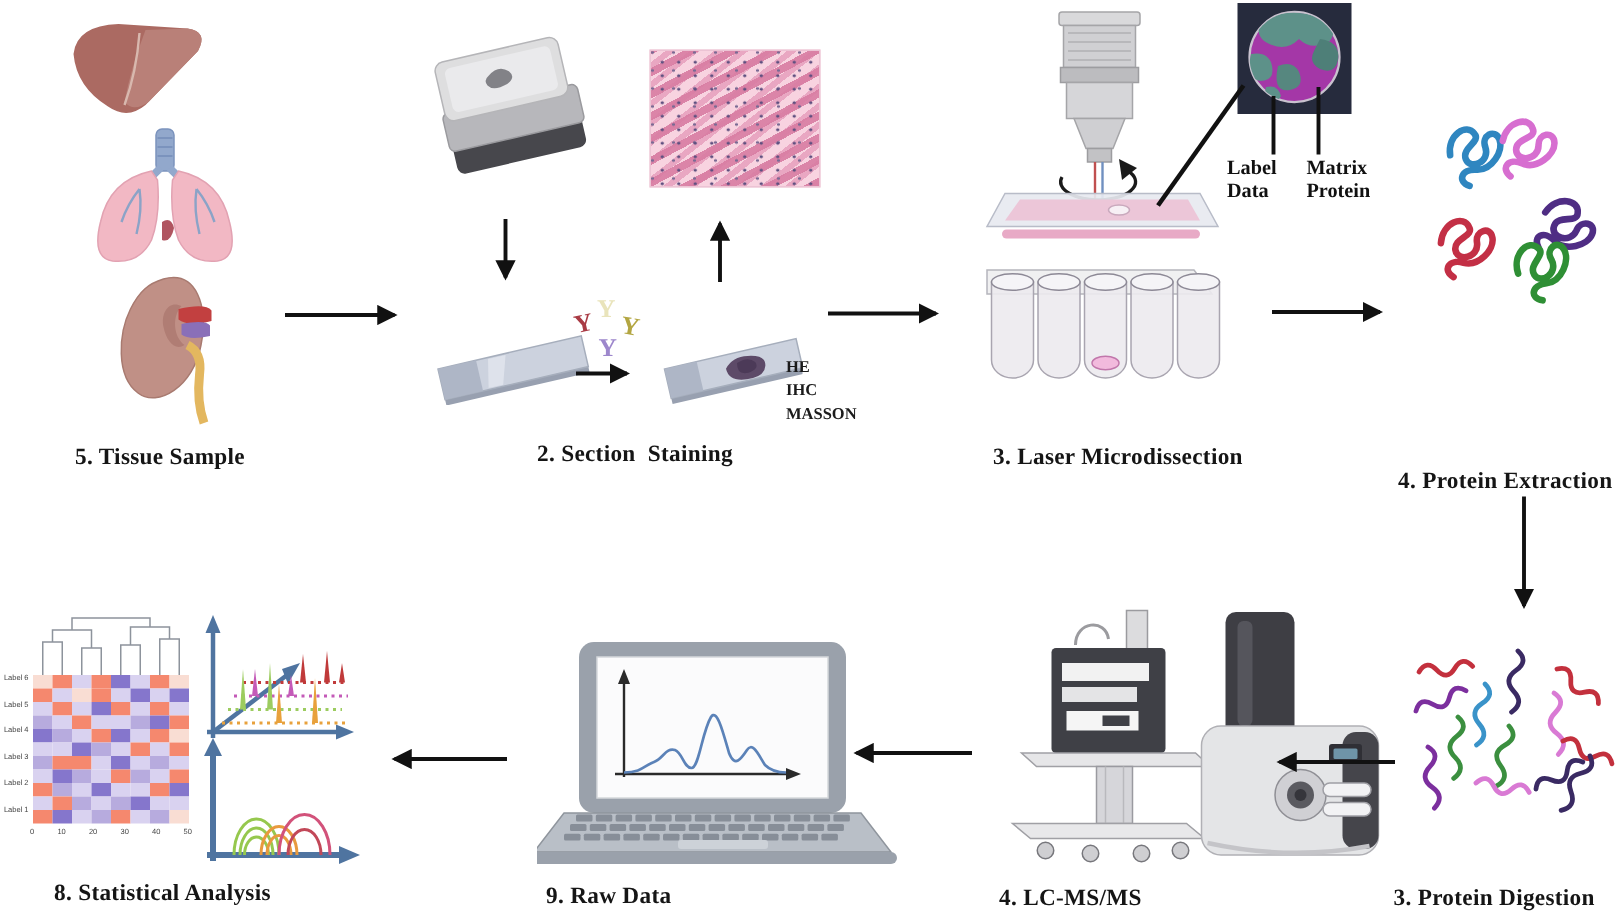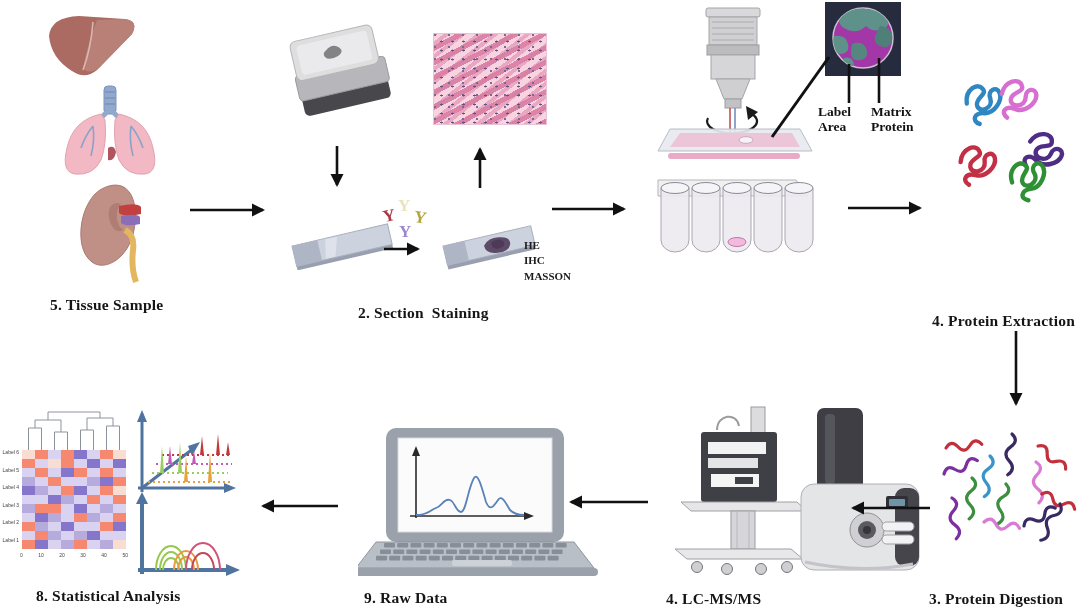--- a/index.html
+++ b/index.html
@@ -97,21 +97,21 @@
       <rect x="0" y="0" width="22" height="20" fill="#aeb6c6"></rect>
       <path d="M40,9 q6,-7 16,-5 q12,2 10,9 q-2,7 -14,6 q-12,-1 -12,-10 Z" fill="#5d4a68"></path>
       <path d="M48,7 q8,-3 12,2 q2,5 -6,6 q-8,0 -6,-8 Z" fill="#4c3a58"></path>
     </g>
   </svg>
   <div class="small-note" style="left:524px;top:238px">
     <div>HE</div>
     <div>IHC</div>
     <div>MASSON</div>
   </div>
-  <div class="step-label" style="left:358px;top:304px">2. Section  Staining</div>
+  <div class="step-label" style="left:358px;top:294px">2. Section  Staining</div>
 
   <svg class="abs" style="left:692px;top:6px" width="84" height="150" viewBox="0 0 84 150">
     <rect x="14" y="2" width="54" height="9" rx="2" fill="#d9d9db" stroke="#a5a5a8"></rect>
     <rect x="17" y="11" width="48" height="28" fill="#d0d0d3" stroke="#a5a5a8"></rect>
     <path d="M20,16h42 M20,22h42 M20,28h42 M20,34h42" stroke="#b8b8bb" stroke-width="1.4"></path>
     <rect x="15" y="39" width="52" height="10" fill="#bcbcbf" stroke="#9d9da0"></rect>
     <rect x="19" y="49" width="44" height="24" fill="#d6d6d9" stroke="#a5a5a8"></rect>
     <polygon points="24,73 58,73 50,93 32,93" fill="#cfcfd2" stroke="#a5a5a8"></polygon>
     <rect x="33" y="93" width="16" height="9" fill="#c2c2c5" stroke="#9d9da0"></rect>
     <line x1="38" y1="102" x2="38" y2="140" stroke="#c05050" stroke-width="1.6"></line>
@@ -136,21 +136,21 @@
     <g clip-path="url(#insetclip)">
       <path d="M18,14 Q38,4 58,12 Q72,18 64,28 Q52,34 44,26 Q36,34 26,30 Q14,26 18,14 Z" fill="#5d9189"></path>
       <path d="M58,26 q14,2 12,14 q-2,10 -12,6 q-8,-4 -4,-12 Z" fill="#4e7f78"></path>
       <path d="M12,36 q12,-2 14,8 q2,10 -8,10 q-10,-2 -6,-18 Z" fill="#5d9189"></path>
       <path d="M30,44 q10,-4 14,4 q4,10 -6,12 q-12,2 -8,-16 Z" fill="#56877f"></path>
       <path d="M22,58 q8,-2 10,6 q-4,8 -12,4 Z" fill="#5d9189"></path>
     </g>
   </svg>
   <div class="inset-label" style="left:818px;top:104px">
     <div>Label</div>
-    <div>Area</div>
+    <div>Data</div>
   </div>
   <div class="inset-label" style="left:871px;top:104px">
     <div>Matrix</div>
     <div>Protein</div>
   </div>
 
   <svg class="abs" style="left:650px;top:170px" width="165" height="98" viewBox="0 0 165 98">
     <polygon points="8,10 146,10 158,26 8,26" fill="#ededef" fill-opacity=".85" stroke="#b5b5bc"></polygon>
     <g stroke="#a9a5b0" fill="#eceaee" fill-opacity=".9">
       <path d="M11,18 L11,70 A14,12 0 0 0 39,70 L39,18 Z"></path>
@@ -161,20 +161,21 @@
     </g>
     <g stroke="#8d8996" fill="#f5f4f7">
       <ellipse cx="25" cy="18" rx="14" ry="5.5"></ellipse>
       <ellipse cx="56" cy="18" rx="14" ry="5.5"></ellipse>
       <ellipse cx="87" cy="18" rx="14" ry="5.5"></ellipse>
       <ellipse cx="118" cy="18" rx="14" ry="5.5"></ellipse>
       <ellipse cx="149" cy="18" rx="14" ry="5.5"></ellipse>
     </g>
     <ellipse cx="87" cy="72" rx="9" ry="4.5" fill="#f2badd" stroke="#c177ab"></ellipse>
   </svg>
+  <div class="step-label" style="left:662px;top:296px">3. Laser Microdissection</div>
 
   <svg class="abs" style="left:952px;top:72px" width="130" height="150" viewBox="0 0 130 150">
     <defs>
       <path id="ptangle" d="M2,20 C2,6 16,0 20,8 C24,14 10,16 12,24 C14,32 28,28 26,18 C24,10 34,6 36,14 C38,22 28,34 18,32 C8,30 4,38 12,42" fill="none" stroke-linecap="round" stroke-width="4.4"></path>
     </defs>
     <use href="#ptangle" stroke="#2f86c0" transform="translate(10,12) rotate(-8)"></use>
     <use href="#ptangle" stroke="#d76ed0" transform="translate(52,2) rotate(12)"></use>
     <use href="#ptangle" stroke="#4f2d84" transform="translate(88,52) rotate(35)"></use>
     <use href="#ptangle" stroke="#c32f45" transform="translate(8,70) rotate(4)"></use>
     <use href="#ptangle" stroke="#2f8f35" transform="translate(52,92) rotate(-18)"></use>

